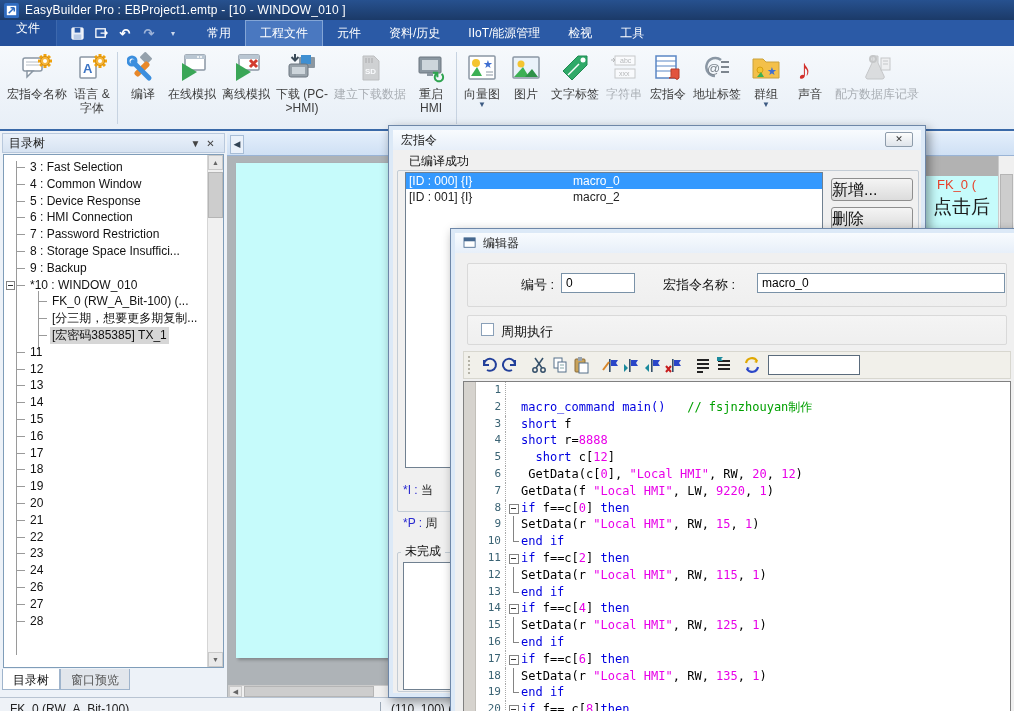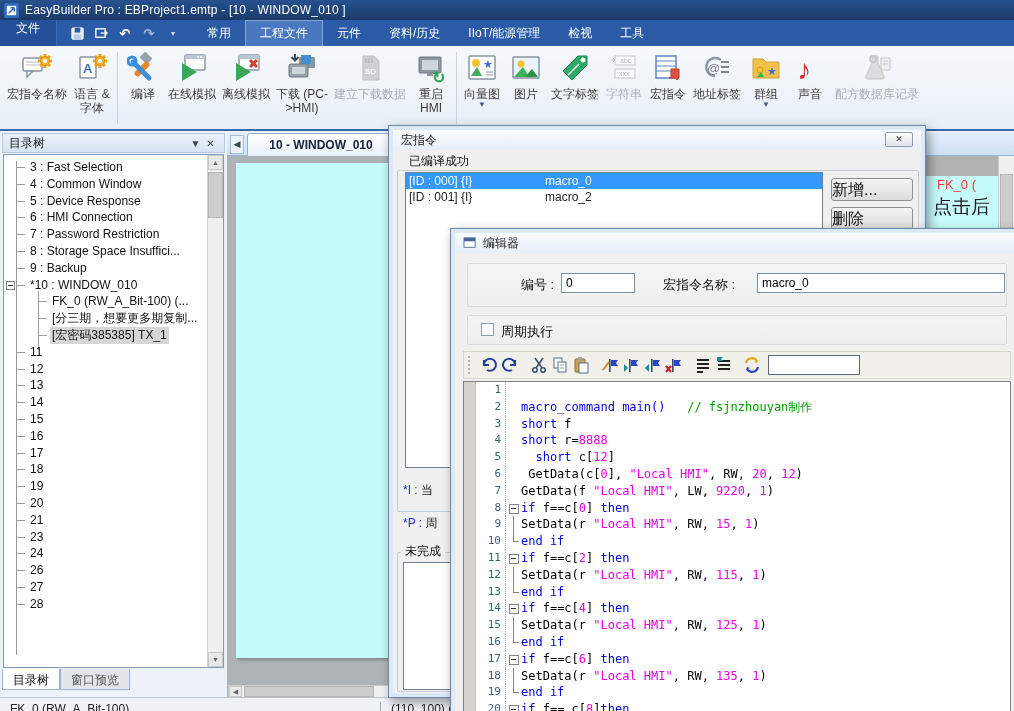--- a/index.html
+++ b/index.html
@@ -86,21 +86,21 @@
   .btn { position:absolute; background:linear-gradient(#f4f4f4,#dcdcdc); border:1px solid #8e8e8e; border-radius:3px; font-size:16px; text-align:left; color:#111; }
   .group { position:absolute; border:1px solid #c3ccd5; border-radius:2px; }
   .group-label { position:absolute; background:#f0f0f0; padding:0 4px; font-size:12px; color:#111; white-space:nowrap; }
   .listbox { position:absolute; background:#fff; border:1px solid #708090; overflow:hidden; }
 
   
   #macro-dlg { left:388px; top:125px; width:538px; height:573px; z-index:5; }
   #macro-close { position:absolute; right:12px; top:6px; width:28px; height:15px; background:linear-gradient(#fdfdfd,#dfe4ea); border:1px solid #8e9cab; border-radius:2px; font-size:9px; line-height:13px; text-align:center; color:#333; }
   #macro-list { left:16px; top:46px; width:418px; height:296px; }
   .mrow { display:flex; height:16px; line-height:16px; font-size:12px; padding-left:3px; white-space:nowrap; }
-  .mrow .mid { width:136px; } 
+  .mrow .mid { width:164px; } 
   .mrow.sel { background:#3499fe; color:#fff; }
   #macro-new { left:442px; top:52px; width:82px; height:23px; line-height:21px; }
   #macro-del { left:442px; top:81px; width:82px; height:23px; line-height:21px; }
   .note { position:absolute; font-size:12px; white-space:nowrap; }
   .note .np { color:#2a2ad0; }
   #macro-note-i { left:14px; top:356px; }
   #macro-note-p { left:14px; top:389px; }
   #macro-group2 { left:8px; top:426px; width:522px; height:140px; }
   #macro-unfinished { left:12px; top:417px; }
   #macro-list2 { left:14px; top:436px; width:500px; height:128px; }
@@ -395,20 +395,21 @@
       <div class="tree-row l0"><span class="lbl">12</span></div>
       <div class="tree-row l0"><span class="lbl">13</span></div>
       <div class="tree-row l0"><span class="lbl">14</span></div>
       <div class="tree-row l0"><span class="lbl">15</span></div>
       <div class="tree-row l0"><span class="lbl">16</span></div>
       <div class="tree-row l0"><span class="lbl">17</span></div>
       <div class="tree-row l0"><span class="lbl">18</span></div>
       <div class="tree-row l0"><span class="lbl">19</span></div>
       <div class="tree-row l0"><span class="lbl">20</span></div>
       <div class="tree-row l0"><span class="lbl">21</span></div>
+      <div class="tree-row l0"><span class="lbl">22</span></div>
       <div class="tree-row l0"><span class="lbl">23</span></div>
       <div class="tree-row l0"><span class="lbl">24</span></div>
       <div class="tree-row l0"><span class="lbl">26</span></div>
       <div class="tree-row l0"><span class="lbl">27</span></div>
       <div class="tree-row l0"><span class="lbl">28</span></div>
     </div>
   <div id="tree-scroll">
     <div class="sb-btn up">▲</div>
     <div class="thumb"></div>
     <div class="sb-btn dn">▼</div>
@@ -422,21 +423,20 @@
 <div id="statusbar">
     <div class="seg">FK_0 (RW_A_Bit-100)</div>
     <div class="sep"></div>
     <div class="seg">(110, 100) (370, 390)</div>
     <div class="sep"></div>
     <div class="seg">TX_1</div>
   </div>
 
 <div id="canvas-tabbar">
   <div id="canvas-scroll-left">◀</div>
-  <div id="canvas-tab">10 - WINDOW_010</div>
 </div>
 <div id="canvas-body">
   <div id="canvas-page"></div>
   <div id="canvas-gray-band"></div>
   <div id="canvas-fk-label">FK_0 (</div>
   <div id="canvas-fk-text">点击后</div>
   <div id="canvas-hscroll">
     <div class="sb-btn">◀</div>
     <div class="thumb"></div>
   </div>

